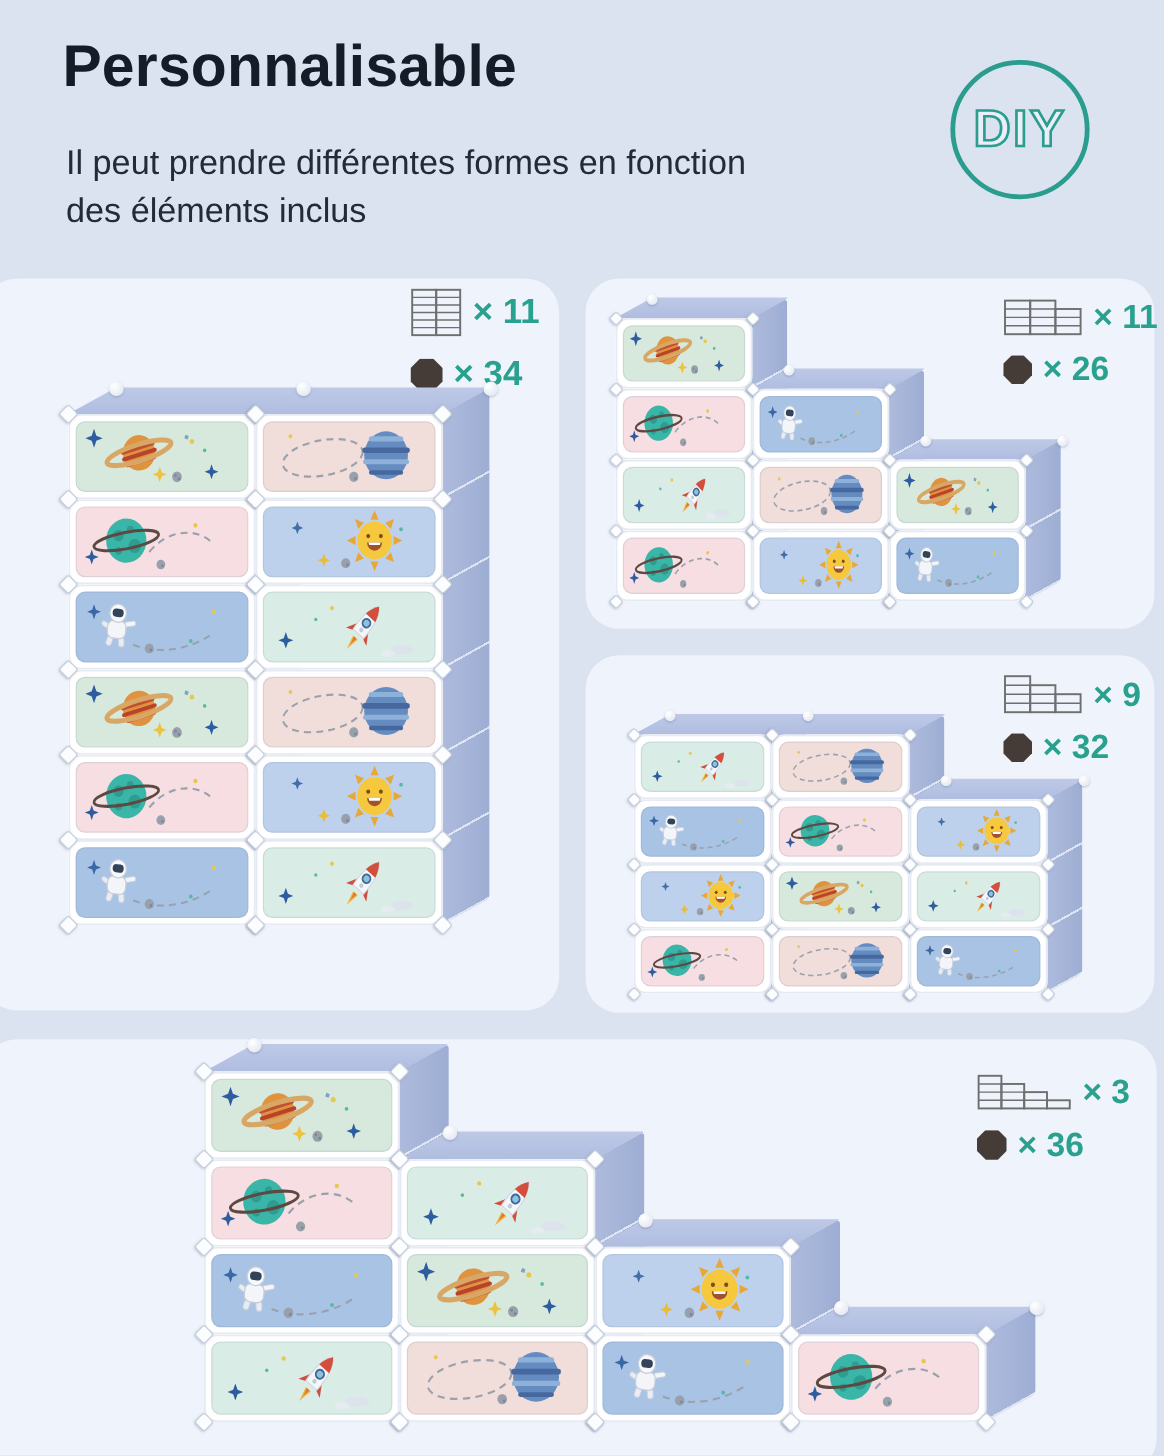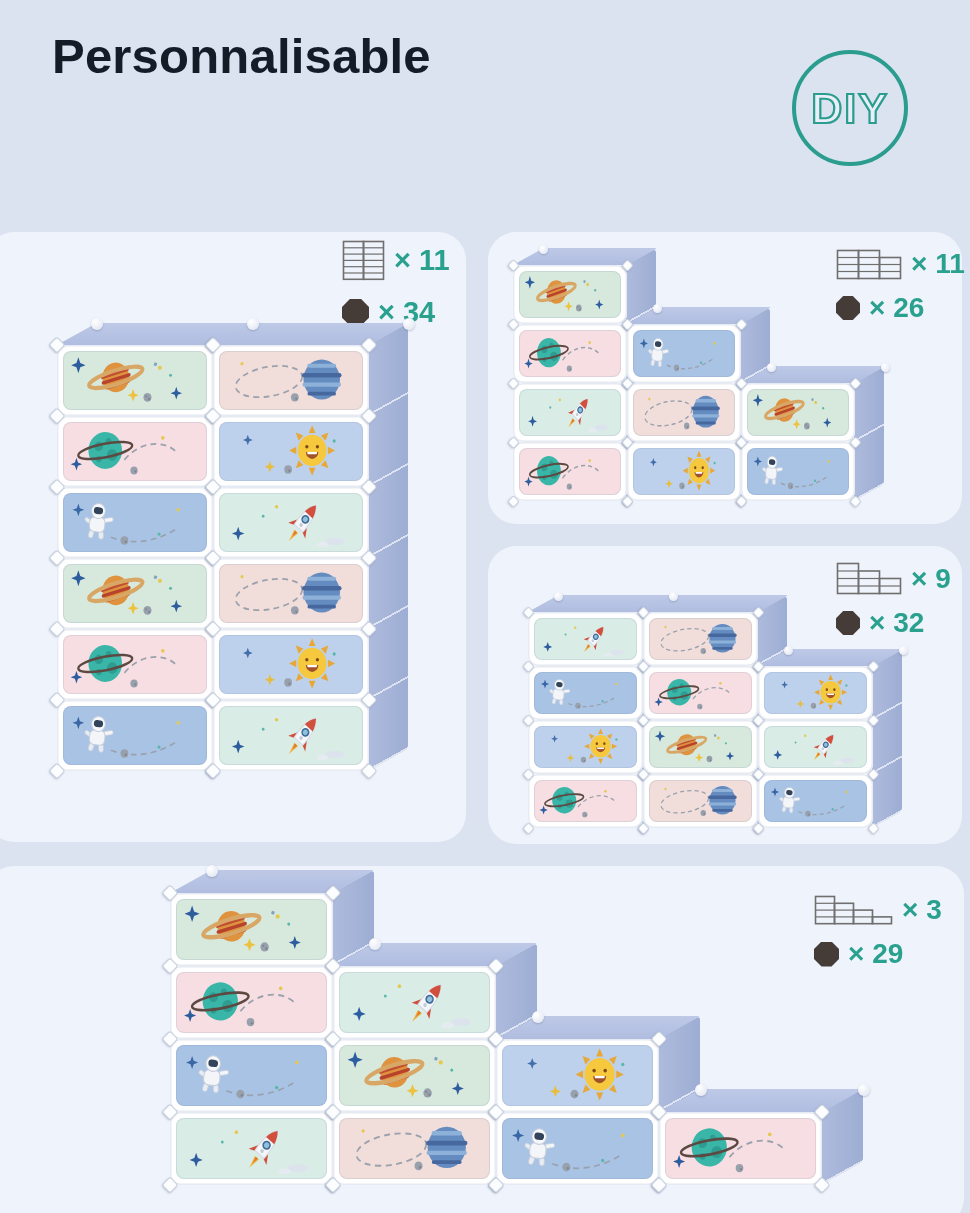--- a/index.html
+++ b/index.html
@@ -183,20 +183,22 @@
         <path d="M0,-17 C2.8,-14 4.6,-9.5 5.3,-5.5 L-5.3,-5.5 C-4.6,-9.5 -2.8,-14 0,-17 Z" fill="#d14f3c"></path>
         <circle cx="0" cy="0" r="3.4" fill="#8fc0de" stroke="#3f6b95" stroke-width="1.6"></circle>
         <circle cx="0" cy="7" r="1.8" fill="#c2ccd9"></circle>
       </g>
     </g>
   </defs>
 </svg>
 
 <div class="title">Personnalisable</div>
 <div class="subtitle">
+  <div>Il peut prendre différentes formes en fonction</div>
+  <div>des éléments inclus</div>
 </div>
 <div class="diy-badge">
   <span>DIY</span>
 </div>
 
 <div class="panel p1">
   <div class="counts c1">
     <div class="count-row">
       <span class="stack-icon"><svg width="43" height="40.8" viewBox="0 0 43 40.8">
             <rect x="1.5" y="1.5" width="20" height="37.8" fill="none" stroke="#6f6f6f" stroke-width="1.6"></rect>
@@ -634,21 +636,21 @@
             <line x1="20.5" y1="15.100000000000001" x2="39.5" y2="15.100000000000001" stroke="#6f6f6f" stroke-width="1.2"></line>
             <line x1="20.5" y1="21.9" x2="39.5" y2="21.9" stroke="#6f6f6f" stroke-width="1.2"></line>
             <rect x="39.5" y="15.1" width="19" height="13.6" fill="none" stroke="#6f6f6f" stroke-width="1.6"></rect>
             <line x1="39.5" y1="21.9" x2="58.5" y2="21.9" stroke="#6f6f6f" stroke-width="1.2"></line>
             <rect x="58.5" y="21.9" width="19" height="6.8" fill="none" stroke="#6f6f6f" stroke-width="1.6"></rect>
           </svg></span>
       <span class="count-label">× 3</span>
     </div>
     <div class="count-row">
       <span class="octagon"></span>
-      <span class="count-label">× 29</span>
+      <span class="count-label">× 36</span>
     </div>
   </div>
   <div class="cabinet cab4">
       <div class="cab-col" style="left: 0px; top: 0px; width: 163px; height: 292px; z-index: 1;">
         <div class="cab-side" style="left: 162px; top: 0px; width: 42px; height: 292px; background-image: repeating-linear-gradient(rgba(252, 253, 255, 0) 0px, rgba(252, 253, 255, 0) 71px, rgba(252, 253, 255, 0.65) 71px, rgba(252, 253, 255, 0.65) 73px), linear-gradient(90deg, rgb(174, 187, 221), rgb(157, 173, 211));"></div>
         <div class="cab-top" style="left: 0px; top: -23px; width: 163px; height: 23px;"></div>
         <div class="ball" style="left: 36px; top: -28px; width: 12px; height: 12px;"></div>
         <div class="cube" style="left: 0px; top: 0px; width: 163px; height: 73px;">
           <div class="art" style="background: rgb(215, 233, 221);">
             <svg viewBox="0 0 150 56" preserveAspectRatio="none">

